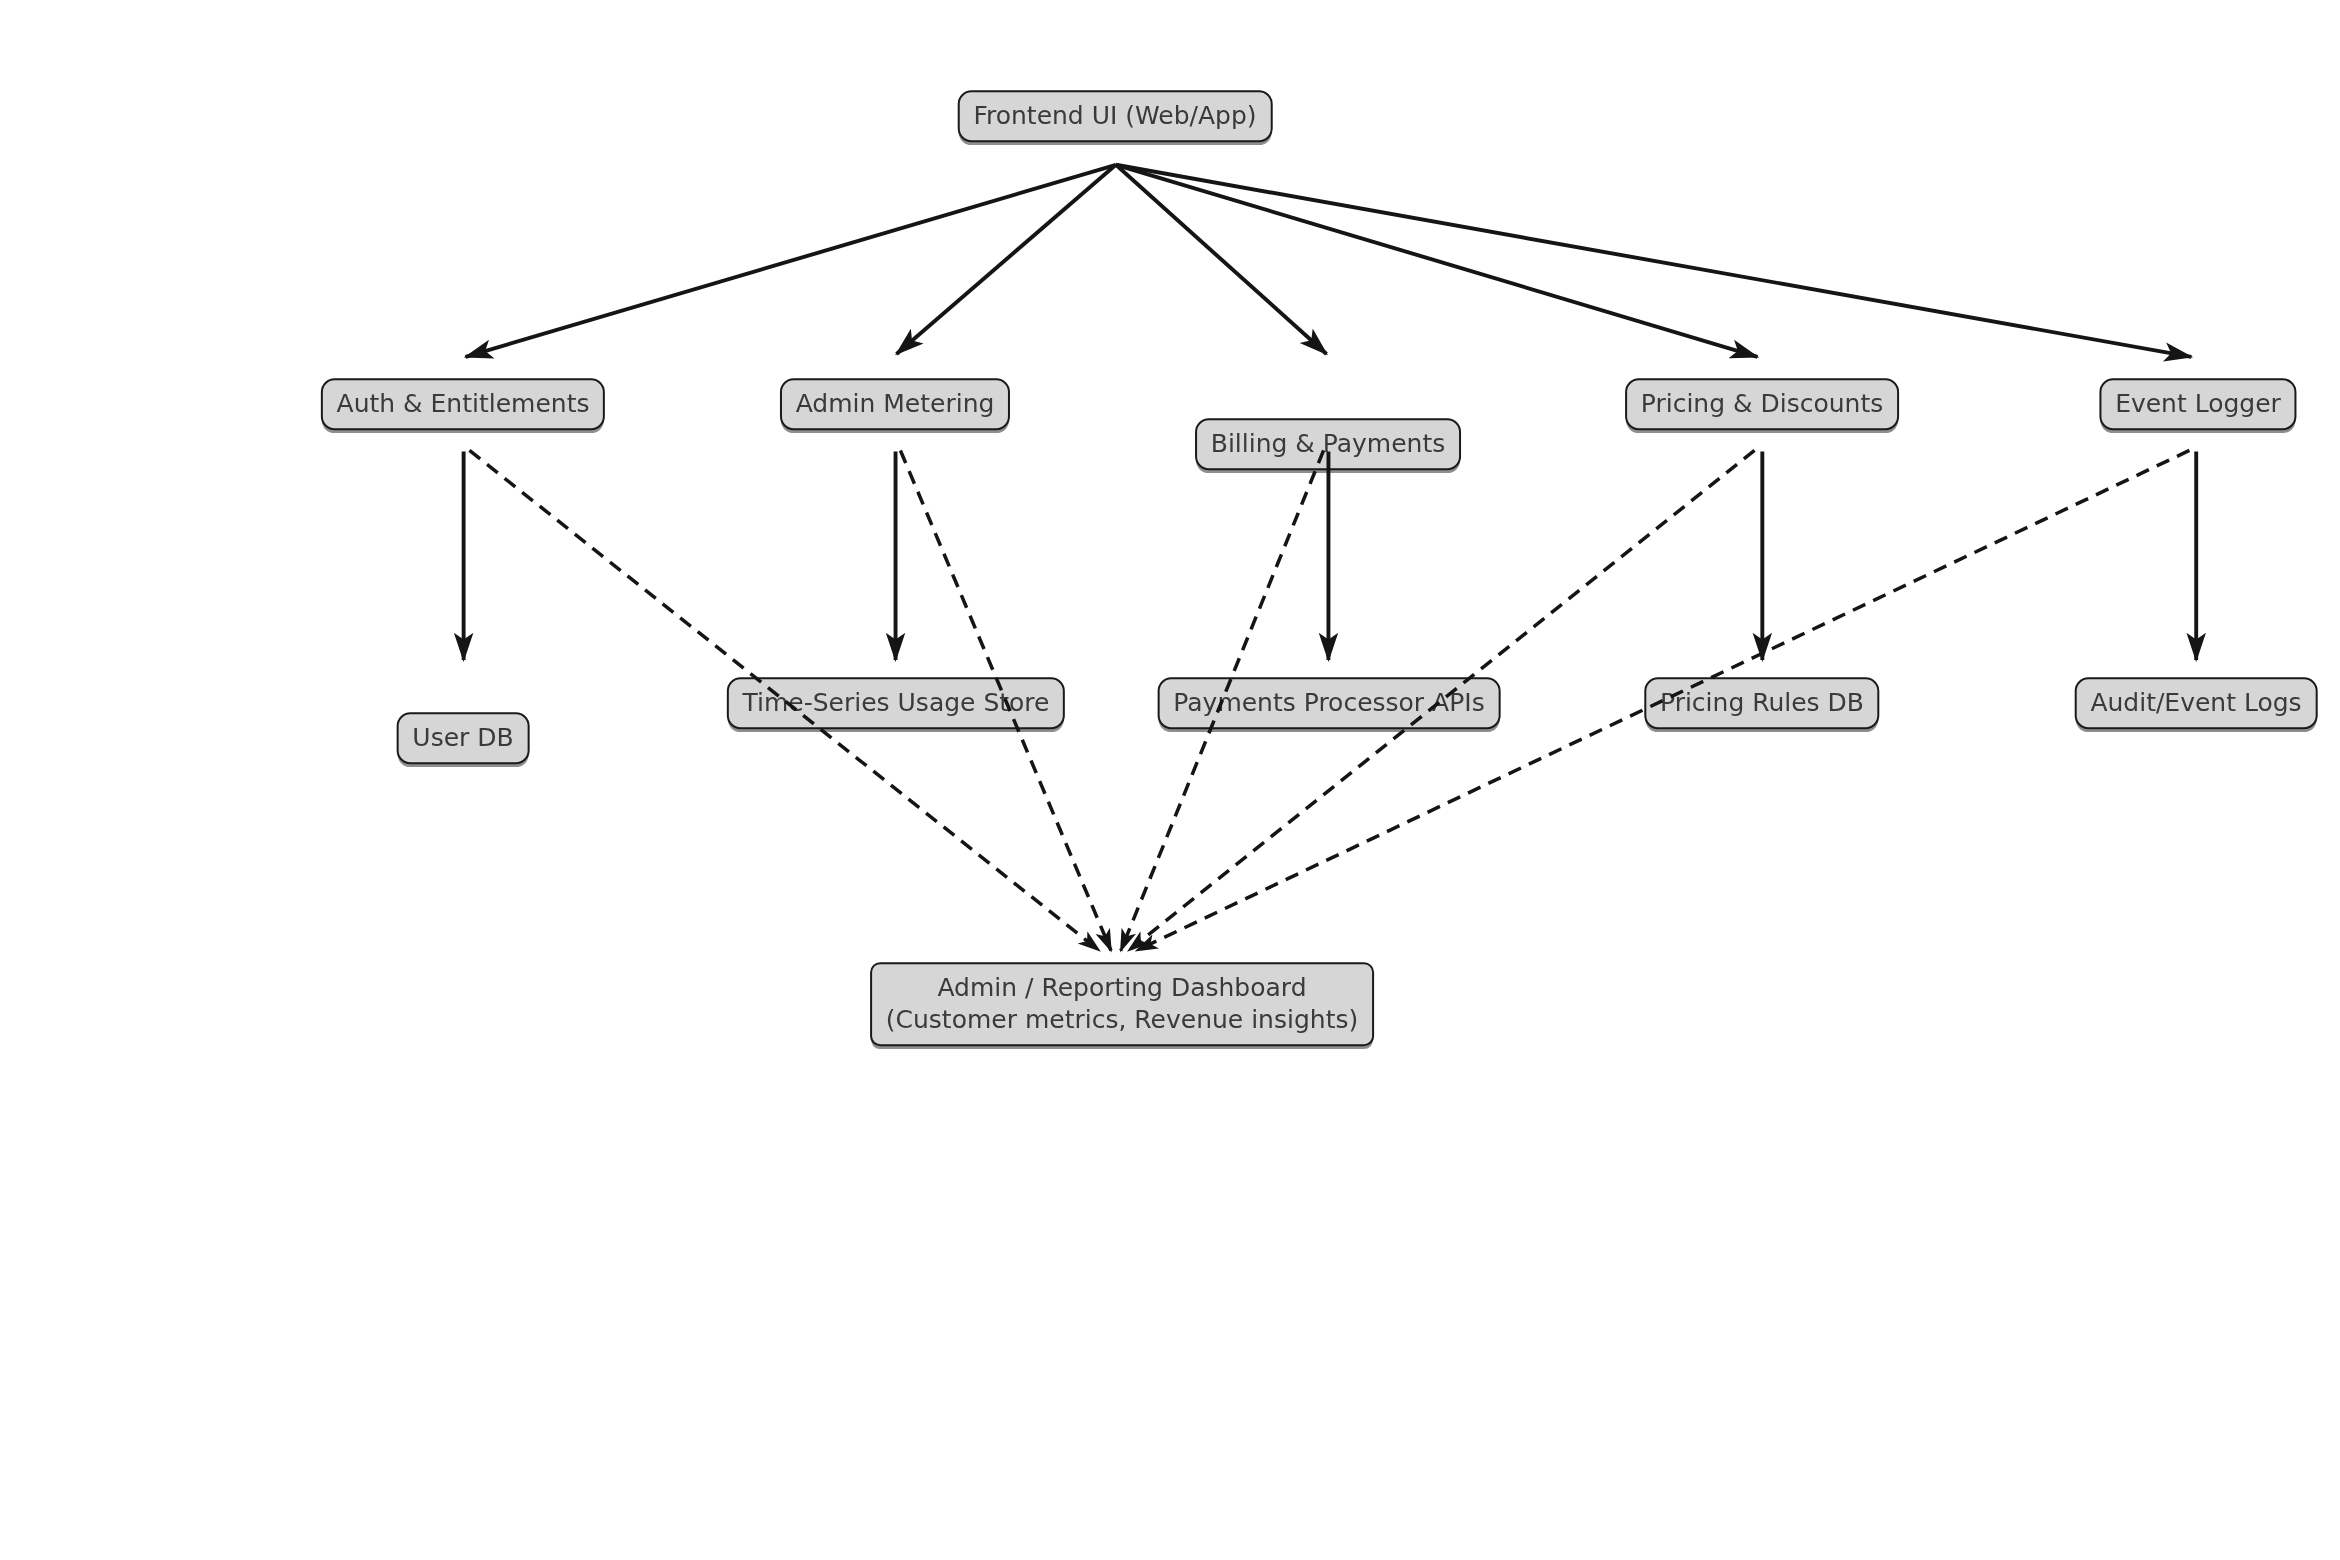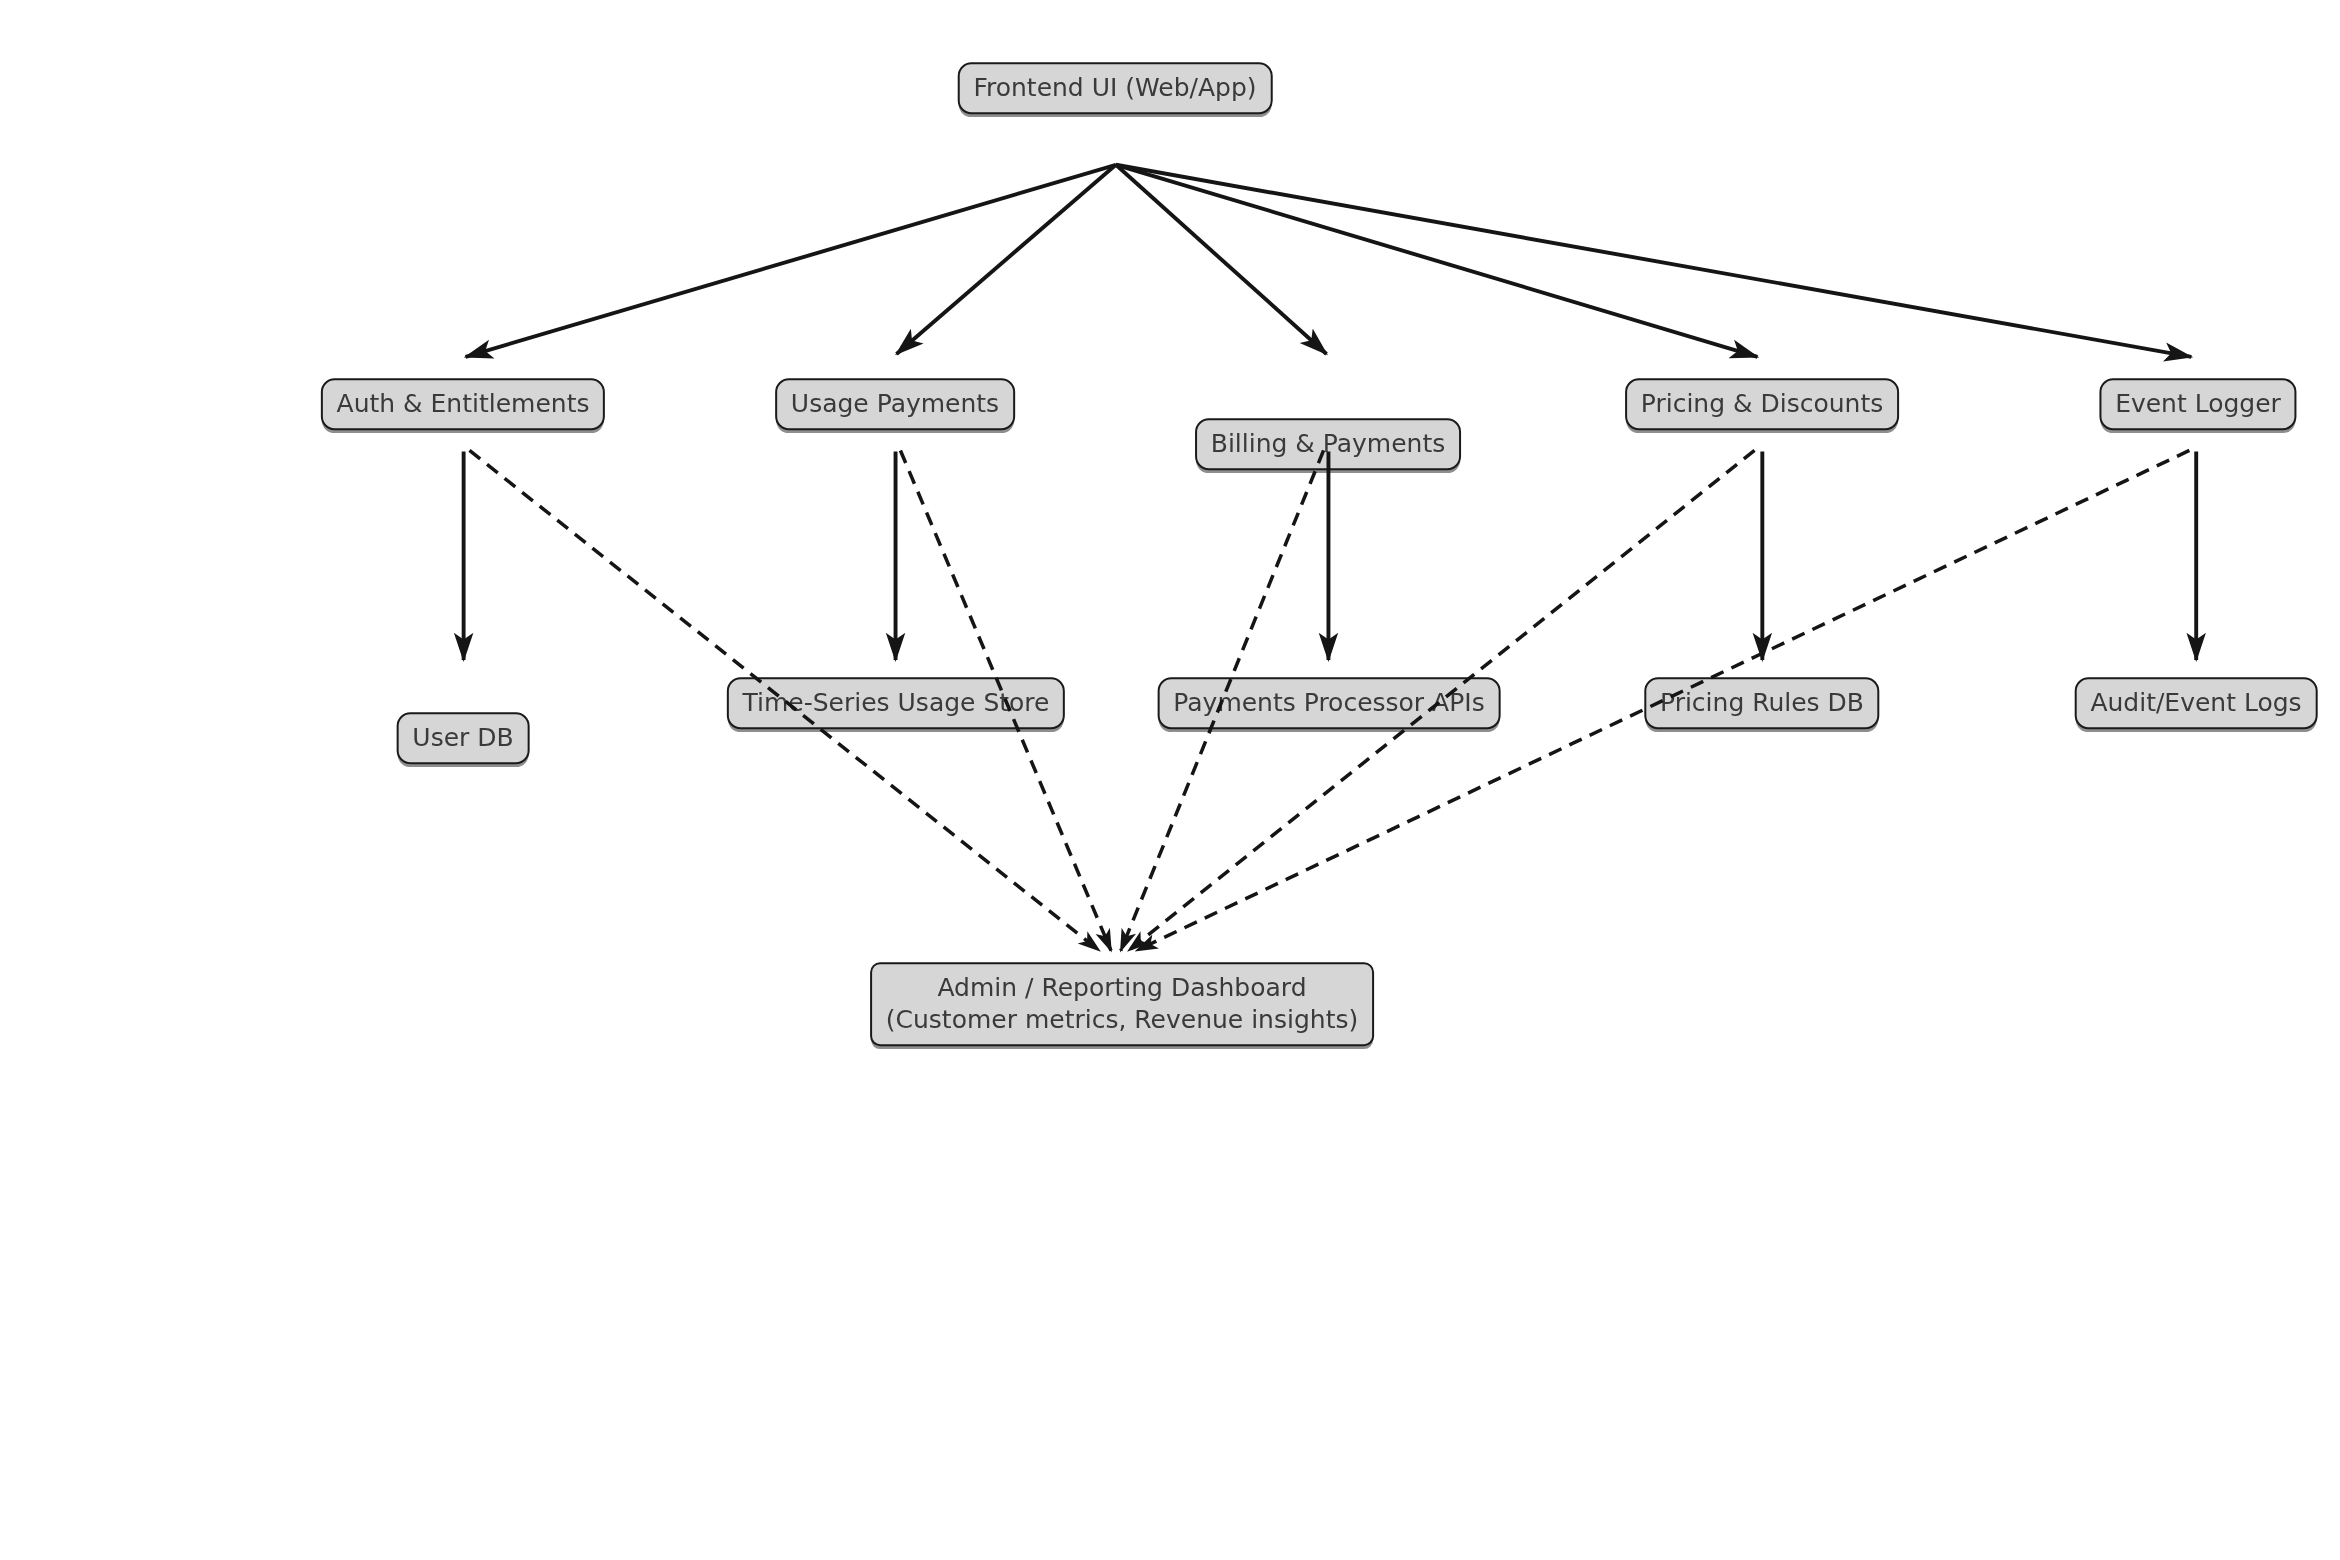--- a/index.html
+++ b/index.html
@@ -52,28 +52,28 @@
     stroke-dasharray: 14 9;
     fill: none;
   }
 </style>
 </head>
 <body>
 
 <div class="stage">
 
   <div id="node-layer">
-      <div class="node" style="left: 1115px; top: 88px;">
+      <div class="node" style="left: 1115px; top: 116px;">
         <div class="line">Frontend UI (Web/App)</div>
       </div>
       <div class="node" style="left: 463px; top: 404px;">
         <div class="line">Auth &amp; Entitlements</div>
       </div>
       <div class="node" style="left: 895px; top: 404px;">
-        <div class="line">Usage Payments</div>
+        <div class="line">Admin Metering</div>
       </div>
       <div class="node" style="left: 1328px; top: 404px; margin-top: 40px;">
         <div class="line">Billing &amp; Payments</div>
       </div>
       <div class="node" style="left: 1762px; top: 404px;">
         <div class="line">Pricing &amp; Discounts</div>
       </div>
       <div class="node" style="left: 2198px; top: 404px;">
         <div class="line">Event Logger</div>
       </div>

